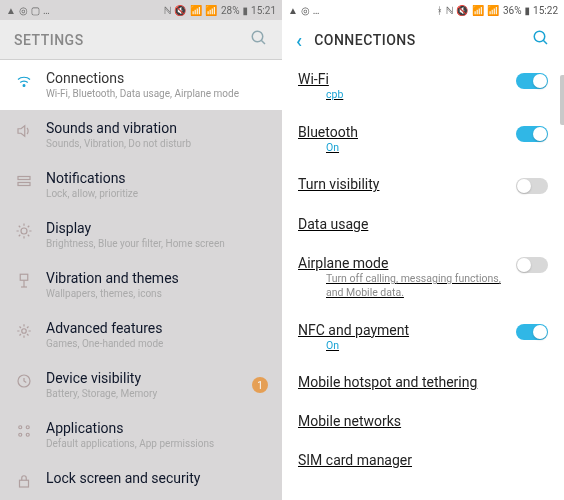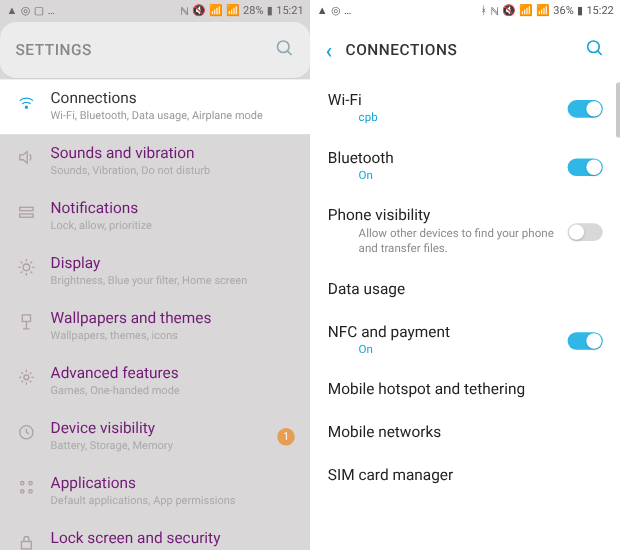--- a/index.html
+++ b/index.html
@@ -4,42 +4,42 @@
 <style>
   * { box-sizing: border-box; margin: 0; padding: 0; }
   body { font-family: -apple-system, 'Segoe UI', Roboto, Arial, sans-serif; display: flex; width: 564px; height: 500px; overflow: hidden; background: #fff; }
   .phone { height: 500px; display: flex; flex-direction: column; }
   .phone.left { width: 282px; background: #d9d7d8; }
   .phone.right { width: 282px; background: #fff; position: relative; }
   .statusbar { height: 20px; display: flex; align-items: center; justify-content: space-between; padding: 0 6px; font-size: 10px; color: #666; }
   .phone.right .statusbar { color: #555; }
   .status-left { display: flex; gap: 3px; align-items: center; }
   .status-right { display: flex; gap: 3px; align-items: center; }
-  .appbar { height: 52px; display: flex; align-items: center; padding: 0 14px; font-size: 14px; font-weight: 500; color: #6b6b6b; border-radius: 15px; }
+  .appbar { height: 40px; display: flex; align-items: center; padding: 0 14px; font-size: 14px; font-weight: 500; color: #6b6b6b; }
   .phone.left .appbar { background: #ececec; color: #888; justify-content: space-between; border-bottom: 1px solid #d0d0d0;}
   .phone.right .appbar { justify-content: flex-start; position: relative; }
   .appbar .back { color: #1aa3d4; font-size: 20px; margin-right: 12px; line-height: 1;}
   .appbar .search { color: #1aa3d4; font-size: 16px; }
   .phone.left .appbar .search { color: #9aaeb5; }
   .phone.right .appbar .search { position: absolute; right: 14px; }
   .appbar .title { letter-spacing: 0.5px; }
   .phone.right .appbar .title { color: #333; font-weight: 500; }
   .list { flex: 1; overflow: hidden; }
   .row { display: flex; padding: 10px 14px; gap: 12px; align-items: flex-start; }
   .row.selected { background: #fff; }
   .icon-col { width: 20px; flex-shrink: 0; display: flex; justify-content: center; padding-top: 2px; }
   .icon-col svg { width: 18px; height: 18px; }
   .text-col { flex: 1; min-width: 0;}
   .row-title { font-size: 14px; color: #333; margin-bottom: 1px; }
-  .phone.left .row:not(.selected) .row-title { color: #701a75; }
+  .phone.left .row:not(.selected) .row-title { color: #0f172a; }
   .row-sub { font-size: 10px; color: #999; line-height: 1.3; }
   .phone.left .row:not(.selected) .row-sub { color: #aaa; }
   .badge { width: 16px; height: 16px; border-radius: 50%; background: #e8963f; color: #fff; font-size: 10px; display: flex; align-items: center; justify-content: center; align-self: center; }
   .phone.left .row:not(.selected) .badge { opacity:.85; }
-  .r-row { padding: 11px 16px; border-bottom: 0; display: flex; align-items: center; }
+  .r-row { padding: 11px 16px; border-bottom: 0; display: flex; align-items: flex-start; text-decoration: underline; }
   .r-text { flex: 1; min-width:0; }
   .r-title { font-size: 14px; color: #222; margin-bottom: 1px; }
   .r-sub { font-size: 10.5px; color: #8a8a8a; line-height: 1.3; margin-left: 28px; }
   .r-sub.accent { color: #1aa3d4; }
   .toggle { width: 32px; height: 16px; border-radius: 10px; position: relative; flex-shrink: 0; margin-top: 2px; margin-left: 8px; }
   .toggle.on { background: #30b7e6; }
   .toggle.off { background: #d8d8d8; }
   .toggle .knob { position: absolute; width: 14px; height: 14px; border-radius: 50%; background: #fff; top: 1px; box-shadow: 0 1px 2px rgba(0,0,0,0.2); }
   .toggle.on .knob { right: 1px; }
   .toggle.off .knob { left: 1px; }
@@ -133,21 +133,21 @@
 
     <div class="row">
       <div class="icon-col">
           <svg viewBox="0 0 24 24" fill="none" class="stroke-dim" stroke-width="1.6">
             <rect x="7" y="3" width="10" height="8"></rect>
             <line x1="12" y1="11" x2="12" y2="20"></line>
             <line x1="8" y1="20" x2="16" y2="20"></line>
           </svg>
         </div>
       <div class="text-col">
-        <div class="row-title">Wallpapers and themes</div>
+        <div class="row-title">Vibration and themes</div>
         <div class="row-sub">Wallpapers, themes, icons</div>
       </div>
     </div>
 
     <div class="row">
       <div class="icon-col">
           <svg viewBox="0 0 24 24" fill="none" class="stroke-dim" stroke-width="1.6">
             <circle cx="12" cy="12" r="3"></circle>
             <path d="M12 3v3M12 18v3M3 12h3M18 12h3M6 6l2 2M16 16l2 2M18 6l-2 2M6 18l2-2"></path>
           </svg>
@@ -248,34 +248,42 @@
         <div class="r-title">Bluetooth</div>
         <div class="r-sub accent">On</div>
       </div>
       <div class="toggle on">
           <div class="knob"></div>
         </div>
     </div>
 
     <div class="r-row">
       <div class="r-text">
-        <div class="r-title">Phone visibility</div>
-        <div class="r-sub">Allow other devices to find your phone and transfer files.</div>
+        <div class="r-title">Turn visibility</div>
       </div>
       <div class="toggle off">
           <div class="knob"></div>
         </div>
     </div>
 
     <div class="r-row">
       <div class="r-text">
         <div class="r-title">Data usage</div>
       </div>
     </div>
 
+    <div class="r-row">
+      <div class="r-text">
+        <div class="r-title">Airplane mode</div>
+        <div class="r-sub">Turn off calling, messaging functions, and Mobile data.</div>
+      </div>
+      <div class="toggle off">
+          <div class="knob"></div>
+        </div>
+    </div>
 
     <div class="r-row">
       <div class="r-text">
         <div class="r-title">NFC and payment</div>
         <div class="r-sub accent">On</div>
       </div>
       <div class="toggle on">
           <div class="knob"></div>
         </div>
     </div>

